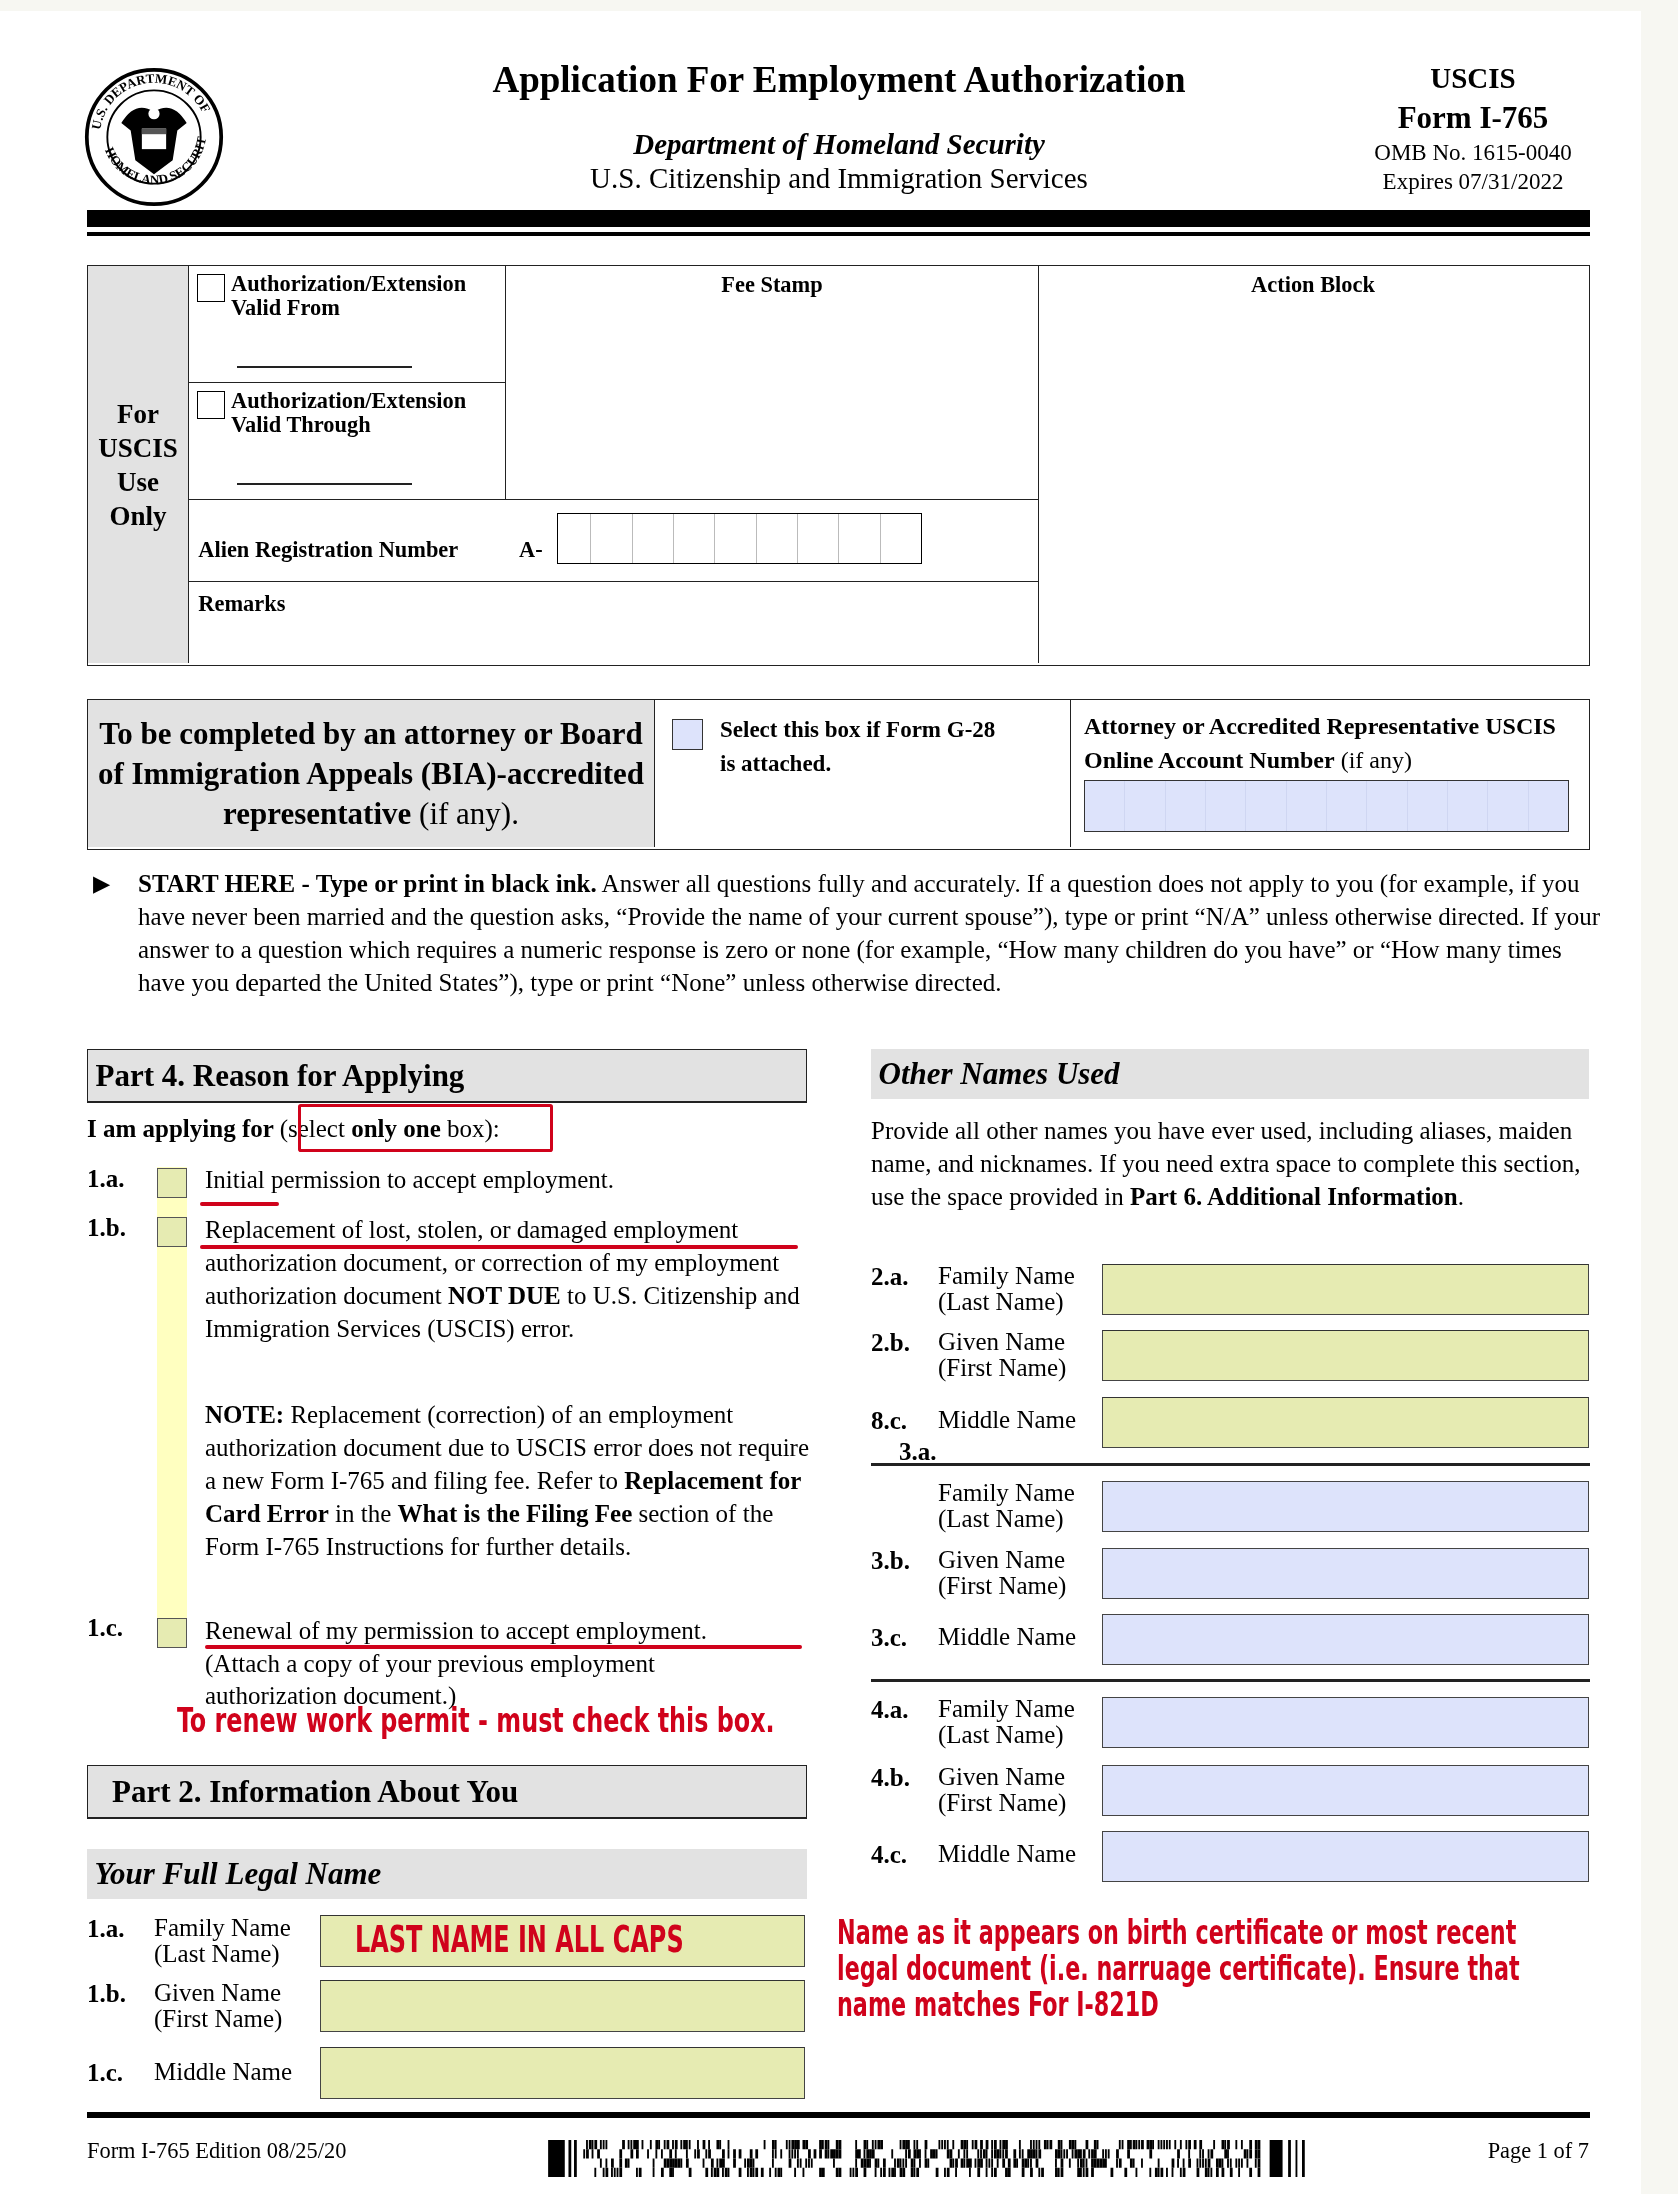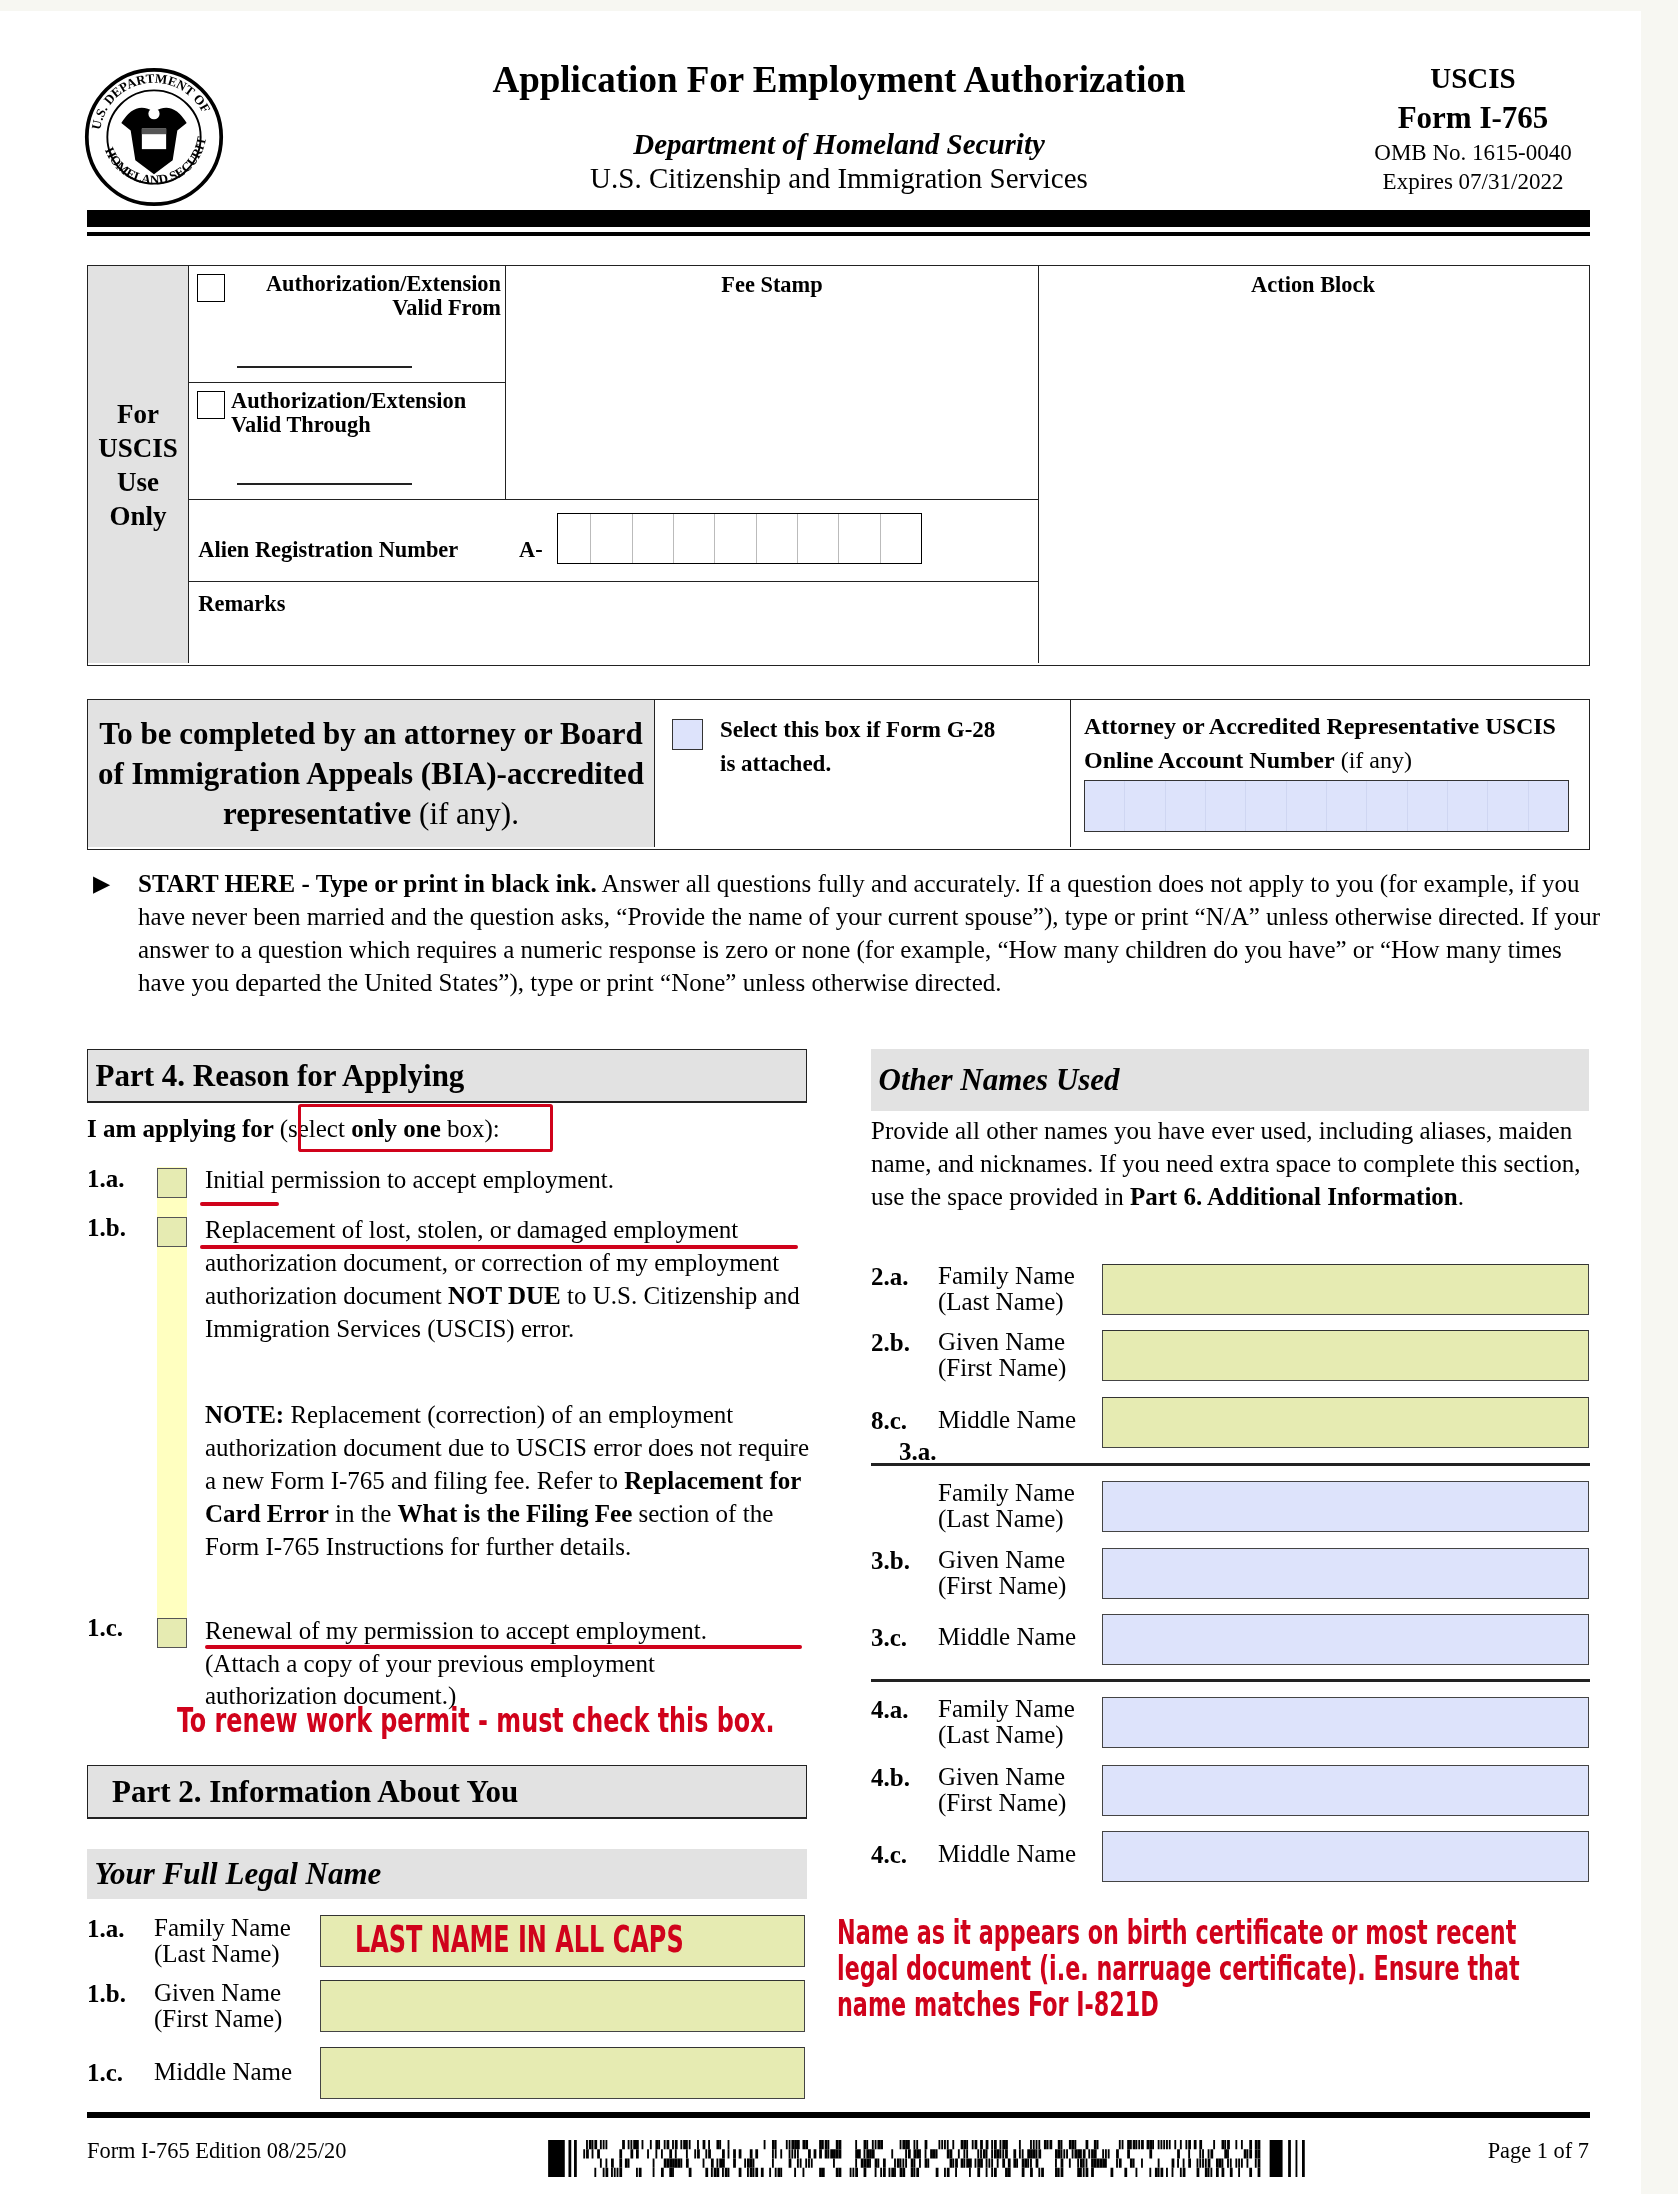--- a/index.html
+++ b/index.html
@@ -77,21 +77,21 @@
     .red-note { color: #d0021b; font-family: "DejaVu Sans", sans-serif; font-weight: bold; font-stretch: condensed; transform-origin: left top; }
 
     
     .part2-hdr { left: 87px; top: 1754px; width: 720px; height: 54px; padding-left: 24px; }
     .legal-hdr { left: 87px; top: 1838px; width: 720px; height: 50px; }
     .name-label { font-size: 25px; line-height: 26px; }
     .yfield { background: #e6ebb2; border: 1.9px solid #444; border-top-color: #333; }
     .bfield { background: #dde3fb; border: 1.9px solid #444; }
 
     
-    .other-hdr { left: 871px; top: 1038px; width: 718px; height: 62px; }
+    .other-hdr { left: 871px; top: 1038px; width: 718px; height: 50px; }
     .other-desc { left: 871px; top: 1103px; width: 718px; font-size: 25px; line-height: 33px; }
     .divider { left: 871px; width: 719px; height: 2.8px; background: #222; }
 
     
     .footbar { left: 87px; top: 2101px; width: 1503px; height: 5.6px; background: #000; }
     .foot-left { left: 87px; top: 2127px; font-size: 22.4px; }
     .foot-right { left: 1454px; top: 2127px; width: 135px; text-align: right; font-size: 22.4px; }
     .barcode { left: 545px; top: 2129px; width: 774px; height: 37px; }
   </style>
 </head>
@@ -126,21 +126,21 @@
   <div class="abs thinbar"></div>
 
   <div class="abs uscis-box">
     <div class="abs use-only">For
 USCIS
 Use
 Only</div>
 
     <div class="abs valid-cell valid-from">
       <div class="abs cbx" style="left:7.5px;top:7.5px;"></div>
-      <div class="abs valid-text" style="width:270px;text-align:right;">Authorization/Extension Valid From</div>
+      <div class="abs valid-text" style="width:270px;">Authorization/Extension Valid From</div>
       <div class="abs valid-line" style="top:100px;"></div>
     </div>
     <div class="abs fee-stamp">
       <div class="abs fee-label">Fee Stamp</div>
     </div>
 
     <div class="abs valid-cell valid-through">
       <div class="abs cbx" style="left:7.5px;top:7.5px;"></div>
       <div class="abs valid-text" style="width:270px;">Authorization/Extension Valid Through</div>
       <div class="abs valid-line" style="top:100px;"></div>

